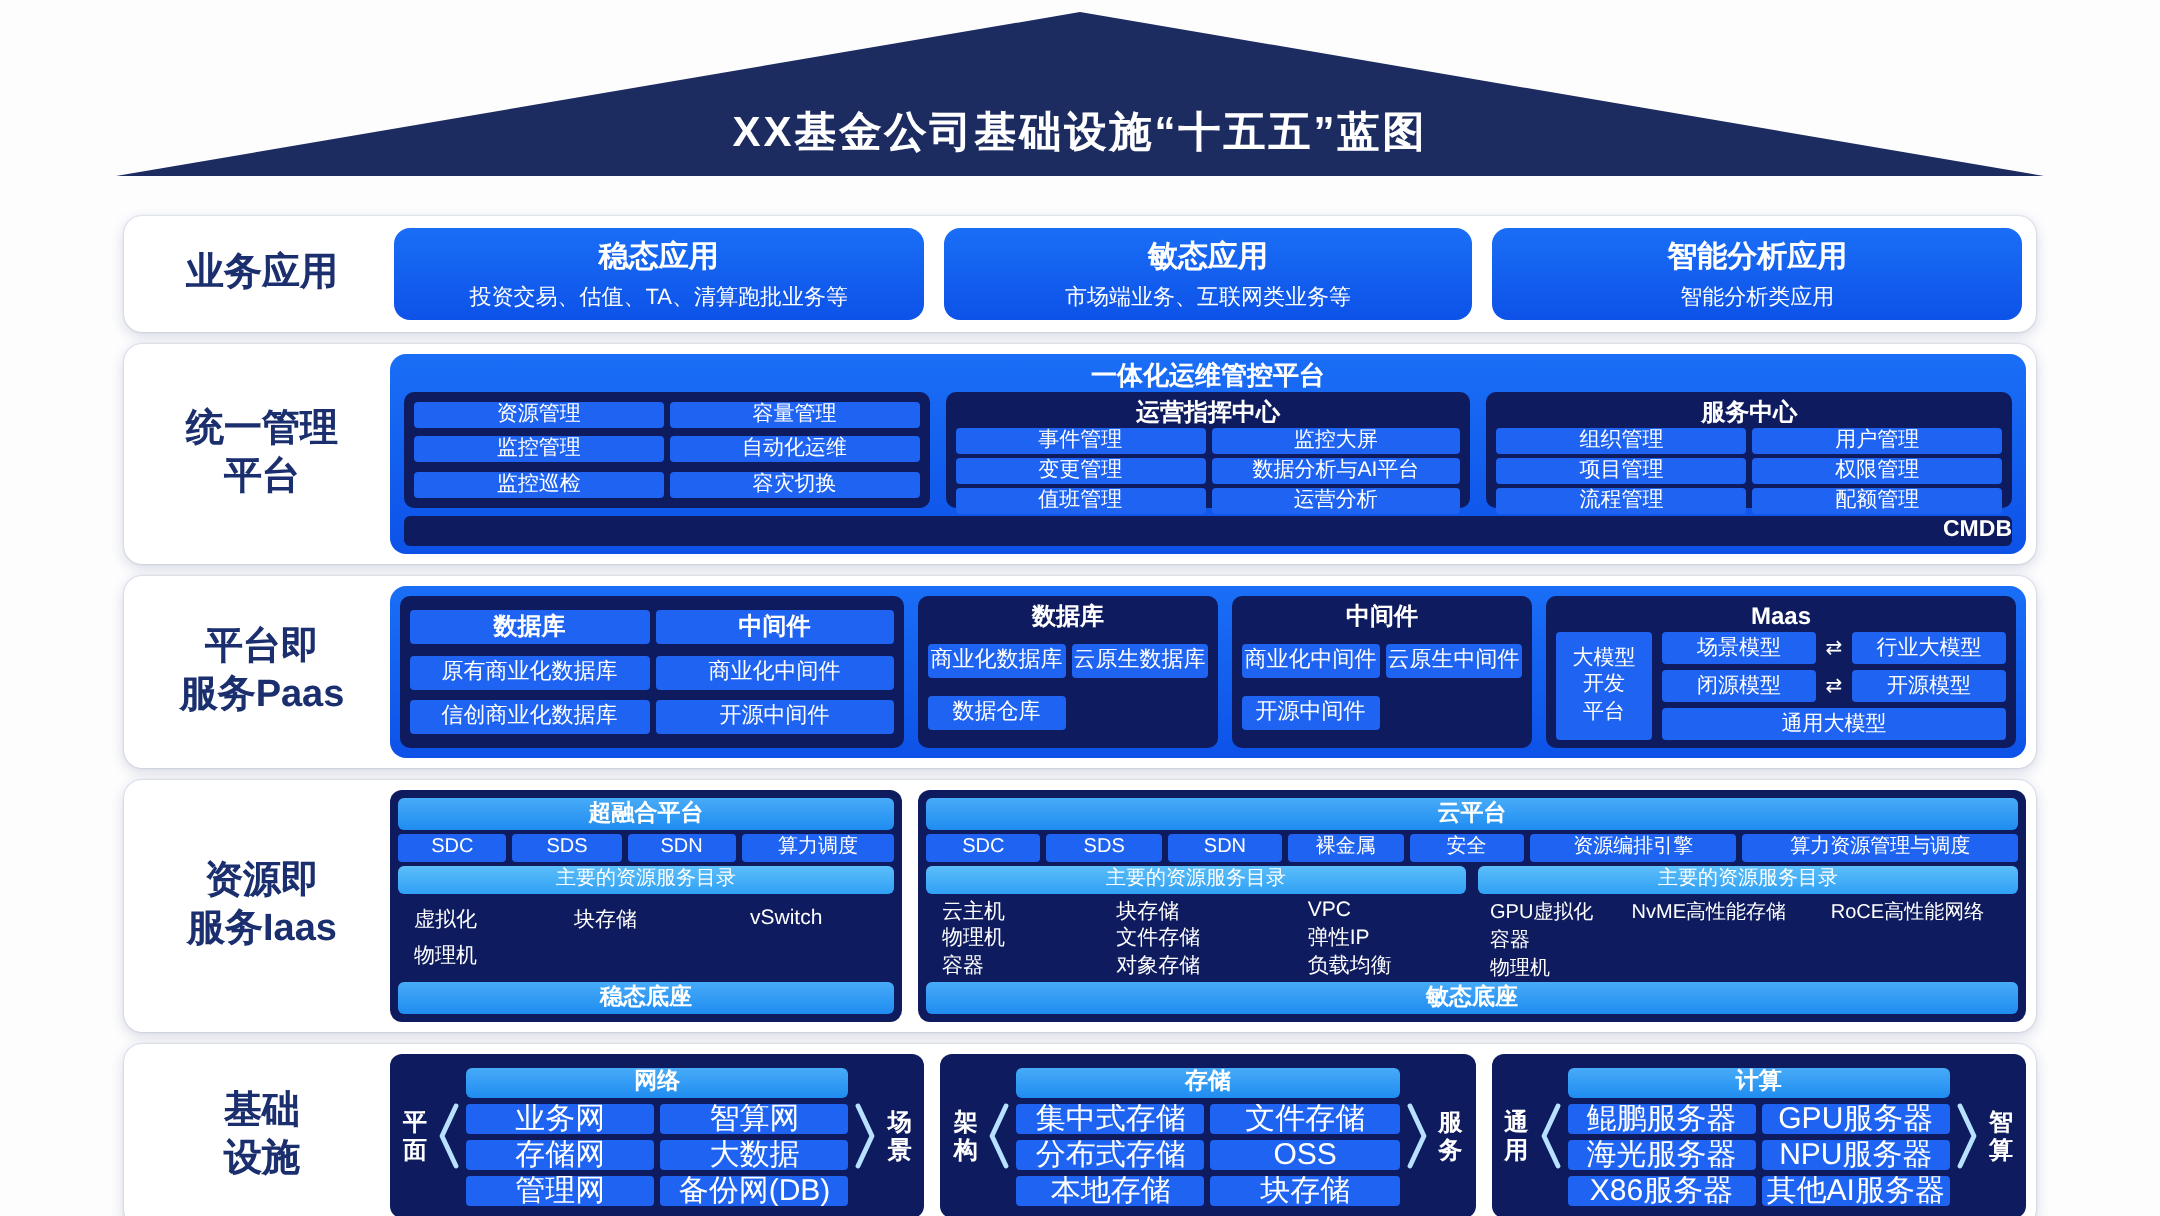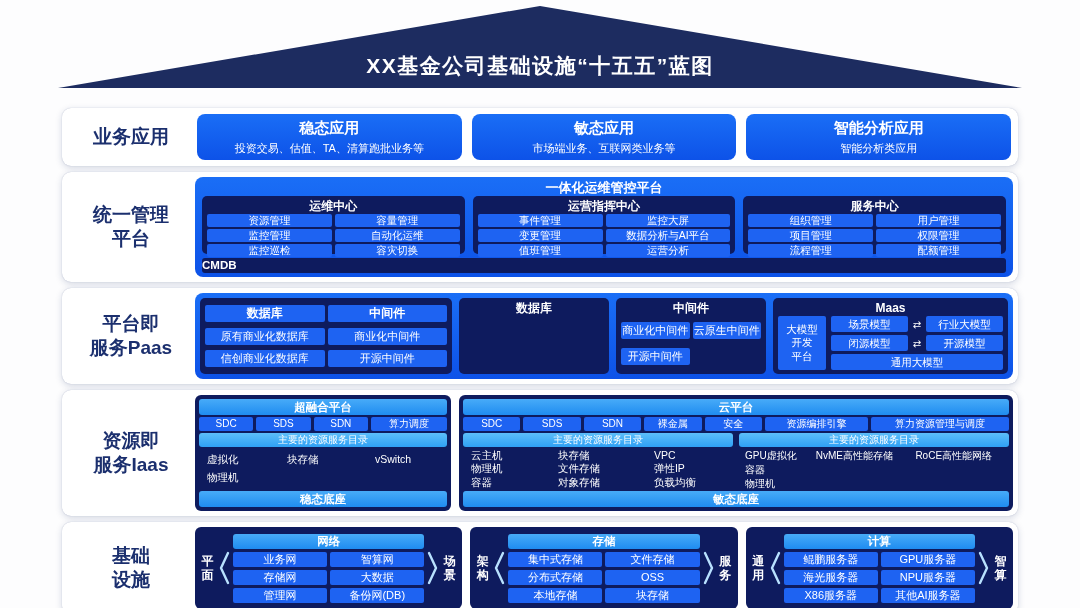--- a/index.html
+++ b/index.html
@@ -23,21 +23,21 @@
 .app-sub{font-size:11px}
 
 .row2{height:110px}
 .mgmt{display:flex;flex-direction:column;padding:2px 7px 4px}
 .container-title{color:#fff;font-size:13px;font-weight:700;text-align:center;height:17px;line-height:17px;flex:none}
 .centers{flex:1;display:flex;gap:8px;min-height:0}
 .center-panel{flex:1;padding:2px 5px 3px;display:flex;flex-direction:column;min-width:0}
 .panel-header{color:#fff;font-size:12px;font-weight:700;text-align:center;height:16px;line-height:16px;flex:none}
 .grid2{flex:1;display:grid;grid-template-columns:1fr 1fr;column-gap:3px;row-gap:2px;align-content:space-evenly}
 .row2 .chip{height:13px;line-height:13px;font-size:10.5px;overflow:hidden}
-.cmdb-bar{height:15px;margin-top:4px;background:#0e1b5e;border-radius:3px;color:#fff;text-align:left;font-weight:700;font-size:11.5px;line-height:15px;flex:none}
+.cmdb-bar{height:15px;margin-top:4px;background:#0e1b5e;border-radius:3px;color:#fff;text-align:right;font-weight:700;font-size:11.5px;line-height:15px;flex:none}
 
 .row3{height:96px}
 .paas{display:flex;gap:7px;padding:5px}
 .row3 .chip{height:17px;line-height:17px;font-size:11px;overflow:hidden}
 .chip.head{font-weight:700;font-size:12px}
 .paas-p1{width:252px;flex:none;padding:3px 5px;display:flex}
 .paas-p2,.paas-p3{width:150px;flex:none;padding:2px 5px 3px;display:flex;flex-direction:column}
 .paas-p4{flex:1;min-width:0;padding:2px 5px 4px;display:flex;flex-direction:column}
 .maas-body{flex:1;display:flex;gap:5px;min-height:0}
 .maas-side{width:48px;flex:none;display:flex;flex-direction:column;align-items:center;justify-content:center;background:#1e63f2;border-radius:2px;color:#fff;font-size:10.5px;line-height:1.3}
@@ -69,21 +69,21 @@
 .svc-row .f09{flex:.9}.svc-row .f13{flex:1.3}
 
 .row5{height:92px}
 .infra{gap:8px}
 .infra-panel{flex:1;display:flex;align-items:center;padding:4px 5px;gap:3px;border-radius:6px;min-width:0}
 .vlabel{width:15px;flex:none;color:#fff;font-weight:700;font-size:12px;line-height:1.2;word-break:break-all;text-align:center}
 .chev{flex:none;display:block}
 .infra-center{flex:1;display:flex;flex-direction:column;gap:3px;min-width:0}
 .bar-header.sm{height:15px;line-height:15px;font-size:11.5px}
 .infra-grid{display:grid;grid-template-columns:1fr 1fr;gap:3px}
-.infra-grid .chip{height:15px;line-height:15px;font-size:11px;overflow:hidden}
+.infra-grid .chip{height:15px;line-height:15px;font-size:15px;overflow:hidden}
 </style>
 </head>
 <body>
 
 <div class="stage">
 
   <div class="roof">
     <div class="roof-title">XX基金公司基础设施“十五五”蓝图</div>
   </div>
 
@@ -113,21 +113,20 @@
     <section class="row row2">
       <div class="row-label">
         <span>统一管理</span>
           <span>平台</span>
       </div>
       <div class="row-body">
         <div class="blue-container mgmt">
           <div class="container-title">一体化运维管控平台</div>
           <div class="centers">
             <div class="dark-panel center-panel">
-              <div class="panel-header">运维中心</div>
               <div class="grid2">
                 <div class="chip">资源管理</div>
                 <div class="chip">容量管理</div>
                 <div class="chip">监控管理</div>
                 <div class="chip">自动化运维</div>
                 <div class="chip">监控巡检</div>
                 <div class="chip">容灾切换</div>
               </div>
             </div>
             <div class="dark-panel center-panel">
@@ -170,20 +169,25 @@
               <div class="chip head">数据库</div>
               <div class="chip head">中间件</div>
               <div class="chip">原有商业化数据库</div>
               <div class="chip">商业化中间件</div>
               <div class="chip">信创商业化数据库</div>
               <div class="chip">开源中间件</div>
             </div>
           </div>
           <div class="dark-panel paas-p2">
             <div class="panel-header">数据库</div>
+            <div class="grid2">
+              <div class="chip">商业化数据库</div>
+              <div class="chip">云原生数据库</div>
+              <div class="chip">数据仓库</div>
+            </div>
           </div>
           <div class="dark-panel paas-p3">
             <div class="panel-header">中间件</div>
             <div class="grid2">
               <div class="chip">商业化中间件</div>
               <div class="chip">云原生中间件</div>
               <div class="chip">开源中间件</div>
             </div>
           </div>
           <div class="dark-panel paas-p4">

